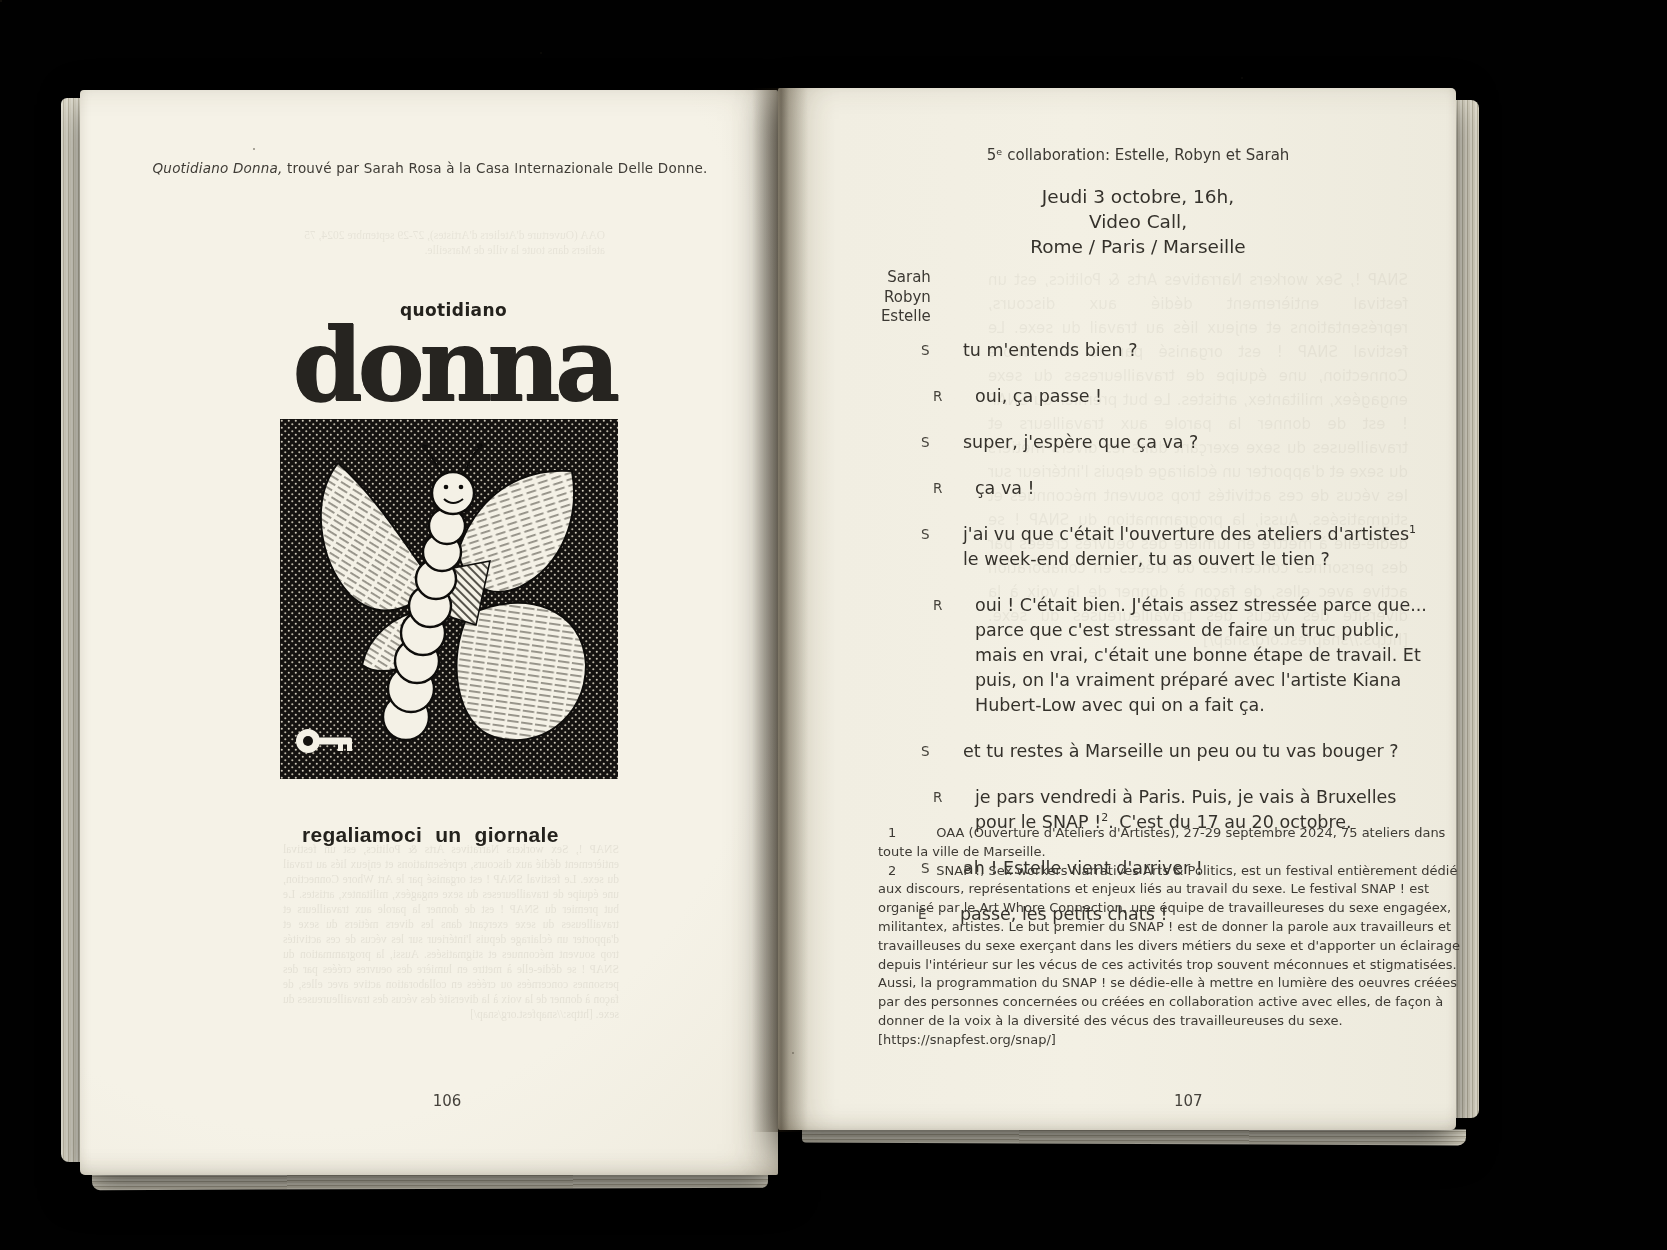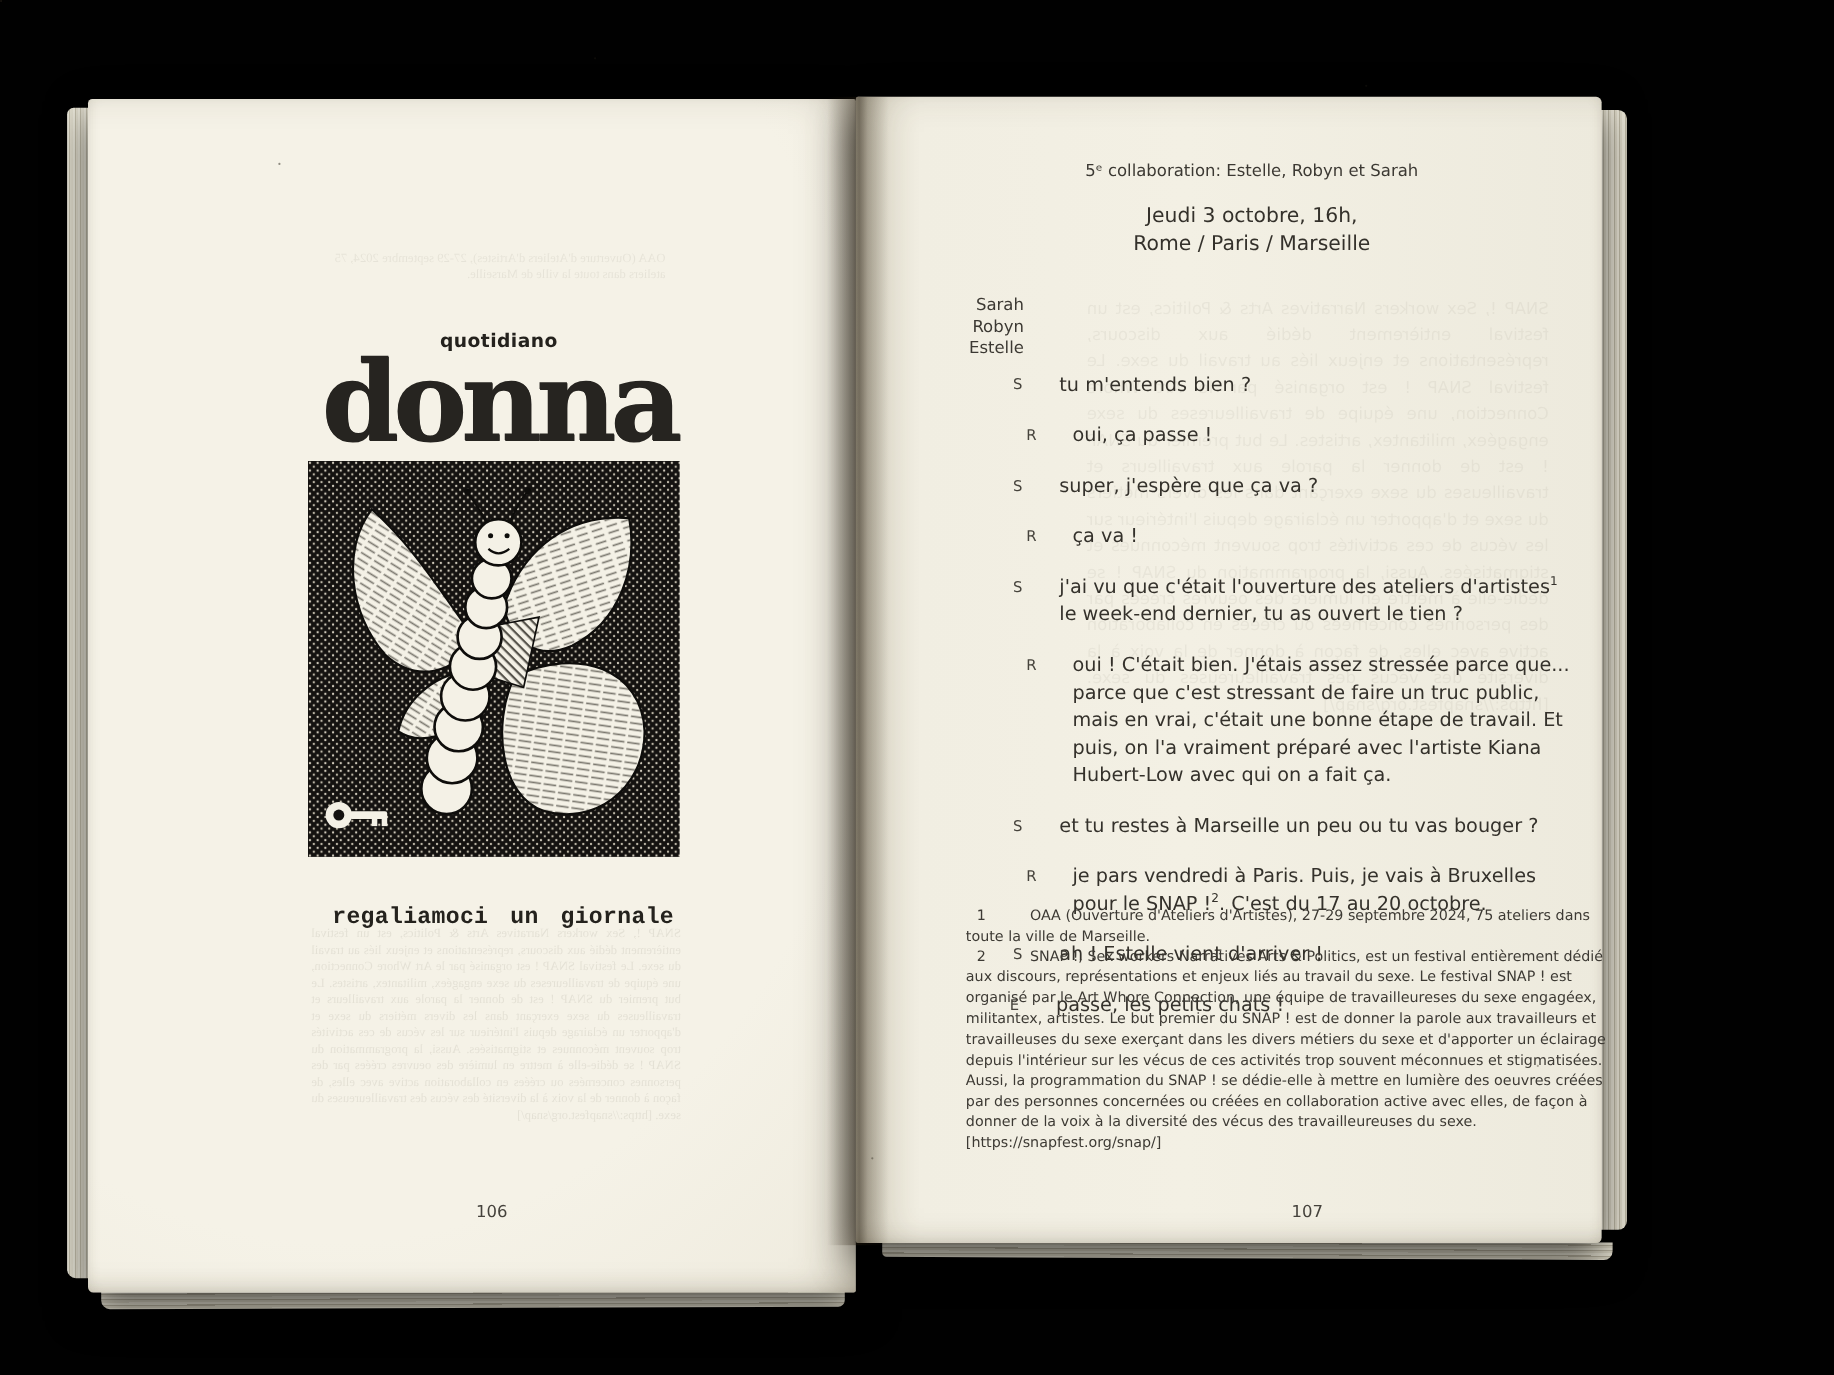--- a/index.html
+++ b/index.html
@@ -39,21 +39,21 @@
     font-size:13.5px;letter-spacing:.2px;color:#3f3c36;}
   .caption i{font-style:italic;}
   .poster{position:absolute;left:200px;top:210px;width:347px;}
   .poster-kicker{display:block;text-align:center;font-weight:bold;font-size:17px;
     letter-spacing:.4px;color:#24221d;}
   .poster-logo{display:block;text-align:center;font-family:"DejaVu Serif",serif;font-weight:bold;
     font-size:101px;line-height:.9;letter-spacing:-.055em;color:#262420;
     text-shadow:.5px .5px 0 #262420;}
   .poster-art{display:block;margin-top:8px;}
   .poster-tagline{display:block;margin-top:44px;padding-left:22px;
-    font-family:Liberation Mono, monospace;font-weight:bold;font-size:21px;
+    font-family:Liberation Sans, sans-serif;font-weight:bold;font-size:21px;
     word-spacing:7px;letter-spacing:.3px;color:#24221d;}
   .pnum{position:absolute;font-size:15px;color:#45423c;}
   .pnum-left{left:0;top:1002px;width:100%;text-align:center;transform:translateX(18px);}
   .pnum-right{left:396px;top:1004px;}
 
   
   .rp-header{position:absolute;left:40px;top:58px;width:640px;text-align:center;
     font-size:15px;color:#3c3933;}
   .dateline{position:absolute;left:40px;top:96px;width:640px;text-align:center;
     font-size:18.5px;line-height:25px;color:#34312b;}
@@ -96,20 +96,21 @@
 
   <div class="edge edge-left"></div>
   <div class="edge edge-right"></div>
   <div class="edge edge-bottom-right"></div>
   <div class="edge edge-bottom-left"></div>
 
   <div class="page page-left">
     <div class="ghost ghost-left-top" aria-hidden="true">OAA (Ouverture d'Ateliers d'Artistes), 27-29 septembre 2024, 75 ateliers dans toute la ville de Marseille.</div>
     <div class="ghost ghost-left-bottom" aria-hidden="true">SNAP !, Sex workers Narratives Arts &amp; Politics, est un festival entièrement dédié aux discours, représentations et enjeux liés au travail du sexe. Le festival SNAP ! est organisé par le Art Whore Connection, une équipe de travailleureses du sexe engagéex, militantex, artistes. Le but premier du SNAP ! est de donner la parole aux travailleurs et travailleuses du sexe exerçant dans les divers métiers du sexe et d'apporter un éclairage depuis l'intérieur sur les vécus de ces activités trop souvent méconnues et stigmatisées. Aussi, la programmation du SNAP ! se dédie-elle à mettre en lumière des oeuvres créées par des personnes concernées ou créées en collaboration active avec elles, de façon à donner de la voix à la diversité des vécus des travailleureuses du sexe. [https://snapfest.org/snap/]</div>
 
+    <p class="caption"><i>Quotidiano Donna,</i><span> trouvé par Sarah Rosa à la Casa Internazionale Delle Donne.</span></p>
 
     <div class="poster">
       <span class="poster-kicker">quotidiano</span>
       <span class="poster-logo">donna</span>
 
       <svg class="poster-art" viewBox="0 0 338 360" width="338" height="360" role="img">
         <defs>
           <pattern id="ht" width="7" height="7" patternUnits="userSpaceOnUse">
             <rect width="7" height="7" fill="#141210"></rect>
             <circle cx="1.8" cy="1.8" r="1.05" fill="#cfc9ba"></circle>
@@ -177,20 +178,21 @@
     <div class="pnum pnum-left">106</div>
   </div>
 
   <div class="page page-right">
     <div class="ghost ghost-right-main" aria-hidden="true">SNAP !, Sex workers Narratives Arts &amp; Politics, est un festival entièrement dédié aux discours, représentations et enjeux liés au travail du sexe. Le festival SNAP ! est organisé par le Art Whore Connection, une équipe de travailleureses du sexe engagéex, militantex, artistes. Le but premier du SNAP ! est de donner la parole aux travailleurs et travailleuses du sexe exerçant dans les divers métiers du sexe et d'apporter un éclairage depuis l'intérieur sur les vécus de ces activités trop souvent méconnues et stigmatisées. Aussi, la programmation du SNAP ! se dédie-elle à mettre en lumière des oeuvres créées par des personnes concernées ou créées en collaboration active avec elles, de façon à donner de la voix à la diversité des vécus des travailleureuses du sexe. [https://snapfest.org/snap/]</div>
 
     <div class="rp-header">5ᵉ collaboration: Estelle, Robyn et Sarah</div>
 
     <div class="dateline">
       <div>Jeudi 3 octobre, 16h,</div>
+      <div>Video Call,</div>
       <div>Rome / Paris / Marseille</div>
     </div>
 
     <div class="speakers">
       <div class="sp1">Sarah</div>
       <div class="sp2">Robyn</div>
       <div class="sp3">Estelle</div>
     </div>
 
     <div class="dialogue">

